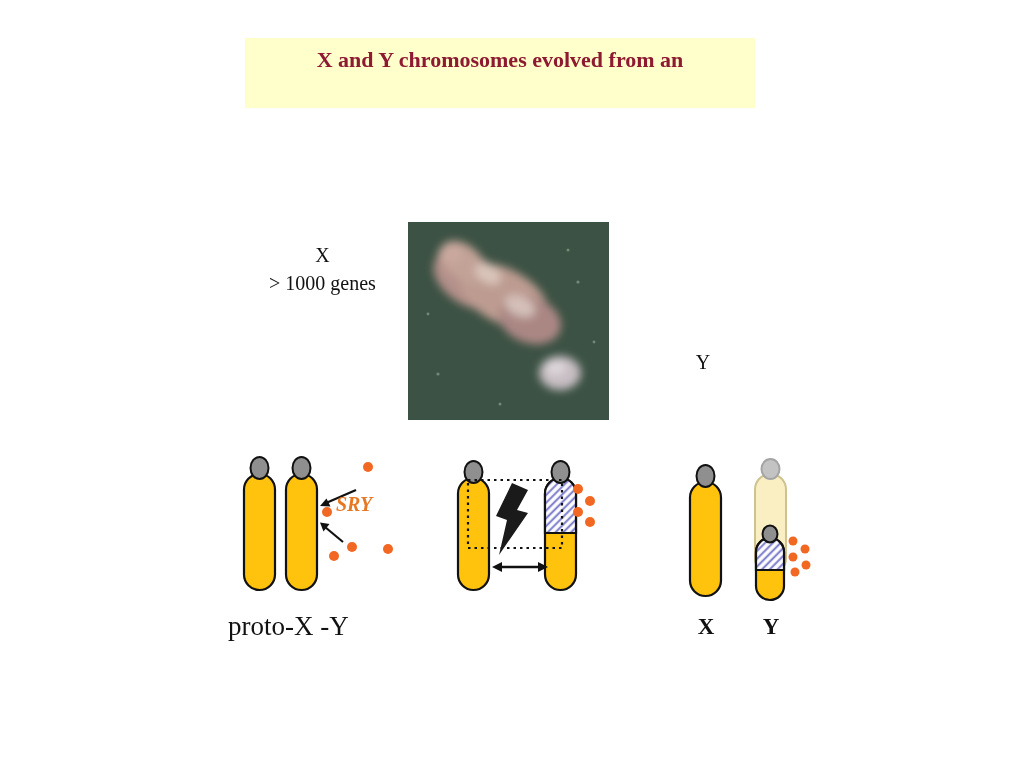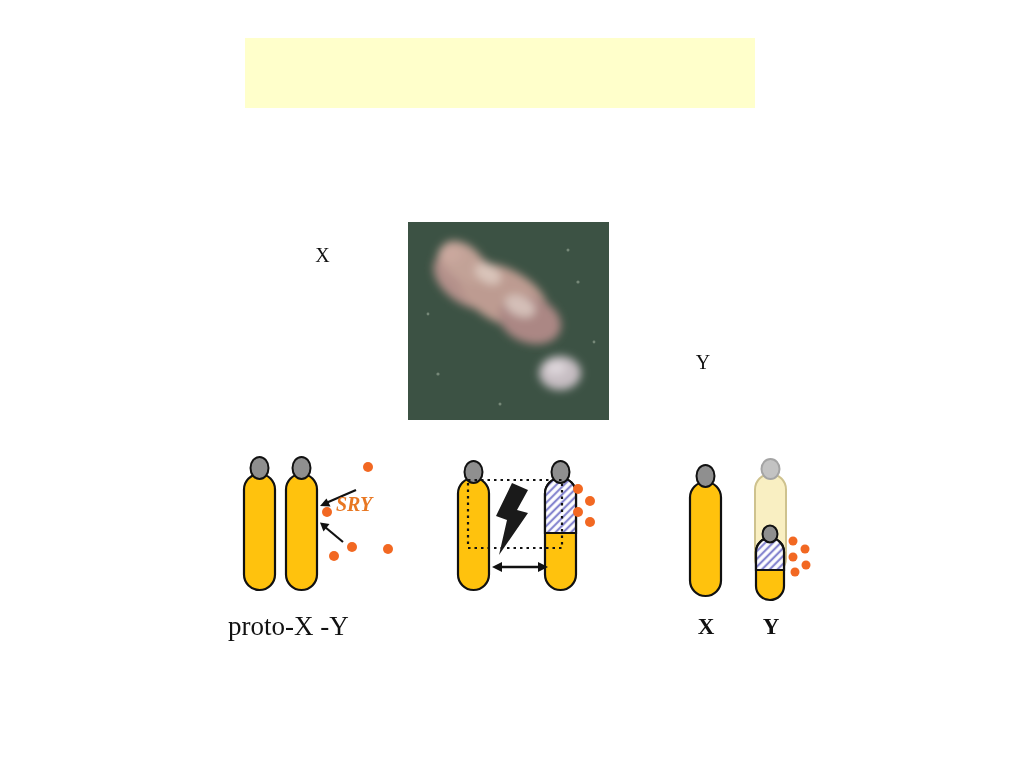--- a/index.html
+++ b/index.html
@@ -29,20 +29,21 @@
   .final-label { font-weight: bold; font-size: 23px; width: 34px; text-align: center; }
   .final-x { left: 689px; top: 614px; }
   .final-y { left: 754px; top: 614px; }
 </style>
 </head>
 <body>
 
 <div class="slide">
 
   <div class="abs title-box">
+    <div class="title-line">X and Y chromosomes evolved from an</div>
   </div>
 
   <svg class="abs photo" width="201" height="198" viewBox="0 0 201 198">
     <defs>
       <filter id="blurP" x="-30%" y="-30%" width="160%" height="160%">
         <feGaussianBlur stdDeviation="4.5"></feGaussianBlur>
       </filter>
     </defs>
     <rect width="201" height="198" fill="#3C5244"></rect>
     <g filter="url(#blurP)">
@@ -63,20 +64,21 @@
         <circle cx="170" cy="60" r="1.6"></circle>
       <circle cx="186" cy="120" r="1.4"></circle>
         <circle cx="20" cy="92" r="1.4"></circle>
       <circle cx="92" cy="182" r="1.5"></circle>
         <circle cx="160" cy="28" r="1.5"></circle>
     </g>
   </svg>
 
   <div class="abs xlabel">
     <div>X</div>
+    <div>&gt; 1000 genes</div>
   </div>
 
   <div class="abs ylabel">
     <div>Y</div>
   </div>
 
   <svg class="abs" style="left:230px; top:450px;" width="175" height="160" viewBox="0 0 175 160">
     <rect x="14" y="24" width="31" height="116" rx="15.5" fill="#FFC20D" stroke="#111" stroke-width="2.2"></rect>
     <ellipse cx="29.5" cy="18" rx="9" ry="11" fill="#8F8F8F" stroke="#111" stroke-width="2"></ellipse>
     <rect x="56" y="24" width="31" height="116" rx="15.5" fill="#FFC20D" stroke="#111" stroke-width="2.2"></rect>

